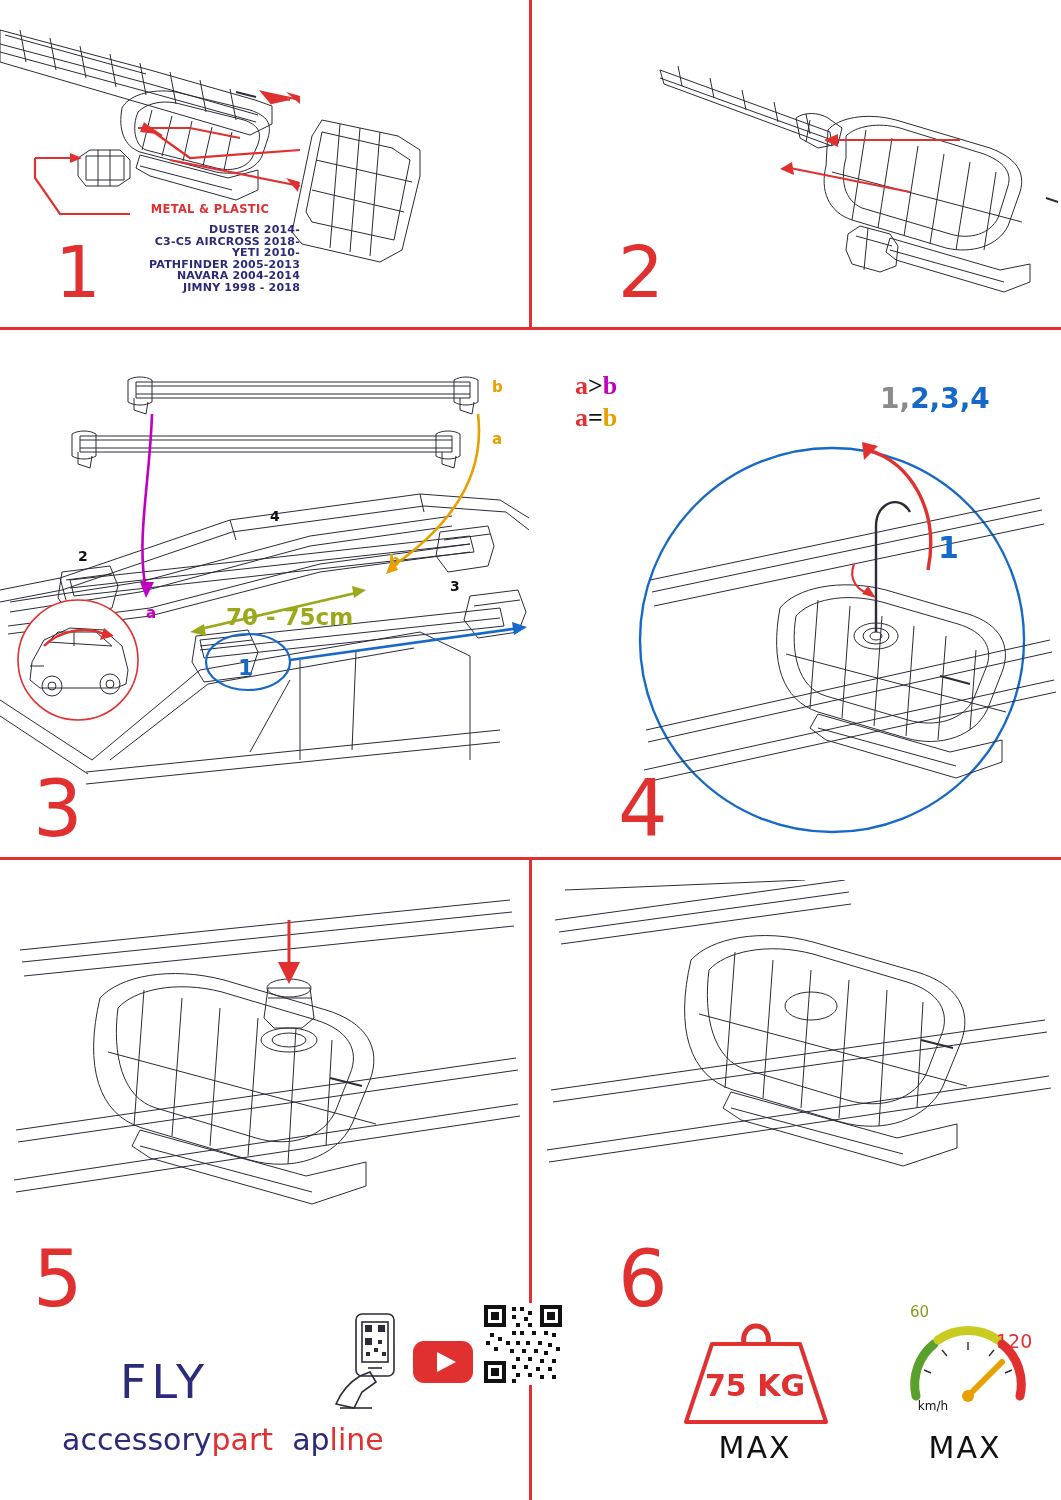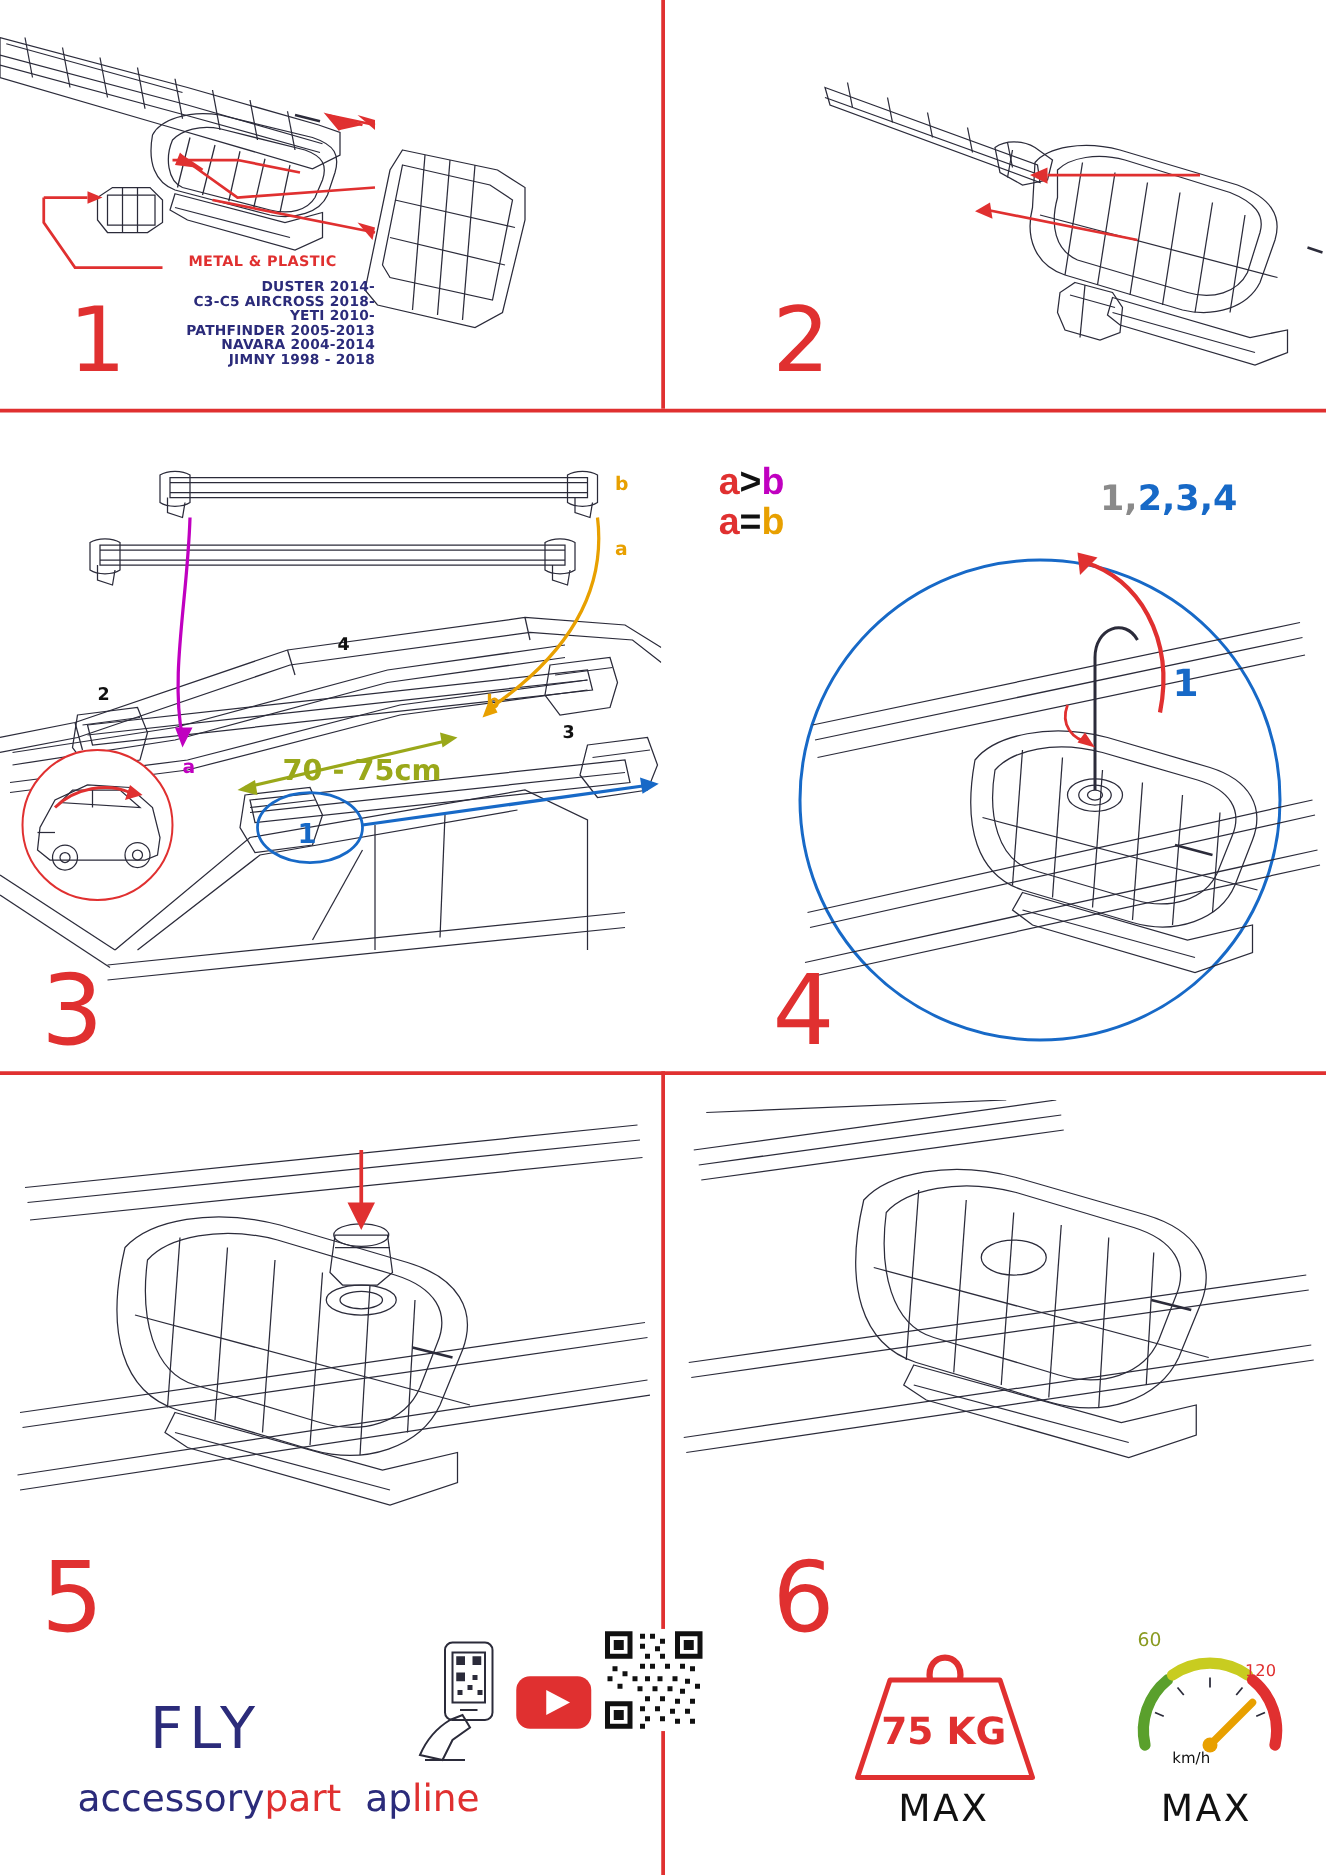--- a/index.html
+++ b/index.html
@@ -37,22 +37,22 @@
   }
   .veh-list{
     position:absolute;left:68px;top:224px;width:232px;text-align:right;
     color:#2b2b7a;font-size:11px;font-weight:bold;line-height:11.5px;
     font-family:"DejaVu Sans", sans-serif;
     letter-spacing:.2px;
   }
   .veh-list div{white-space:nowrap;}
 
   
-  .legend{position:absolute;left:575px;top:370px;font-size:30px;font-weight:bold;
-          font-family:Liberation Sans, sans-serif;line-height:32px;}
+  .legend{position:absolute;left:575px;top:370px;font-size:26px;font-weight:bold;
+          font-family:Liberation Serif, serif;line-height:32px;}
   .legend .a{color:#e03030;}
   .legend .gt{color:#111;}
   .legend .b{color:#c000c0;}
   .legend .eq{color:#111;}
   .legend .b2{color:#e8a000;}
 
   
   .order-label{position:absolute;left:880px;top:382px;font-size:28px;font-weight:bold;
                font-family:"DejaVu Sans", sans-serif;white-space:nowrap;}
   .order-label .g{color:#8a8a8a;}
@@ -88,25 +88,25 @@
   .brandline .ap{color:#2b2b7a;}
   .brandline .line{color:#e03030;}
 
   
   .kg-text{position:absolute;left:700px;top:1368px;width:110px;text-align:center;
            color:#e03030;font-size:30px;font-weight:bold;font-family:"DejaVu Sans", sans-serif;}
   .max1{position:absolute;left:690px;top:1430px;width:130px;text-align:center;
         color:#111;font-size:30px;font-family:"DejaVu Sans", sans-serif;letter-spacing:2px;}
   .max2{position:absolute;left:900px;top:1430px;width:130px;text-align:center;
         color:#111;font-size:30px;font-family:"DejaVu Sans", sans-serif;letter-spacing:2px;}
-  .kmh{position:absolute;left:908px;top:1399px;width:90px;text-align:center;
+  .kmh{position:absolute;left:888px;top:1399px;width:90px;text-align:center;
        color:#111;font-size:12px;font-family:"DejaVu Sans", sans-serif;}
   .spd60{position:absolute;left:910px;top:1303px;color:#8a9a20;font-size:15px;
          font-family:"DejaVu Sans", sans-serif;}
-  .spd120{position:absolute;left:996px;top:1330px;color:#e03030;font-size:13px;
+  .spd120{position:absolute;left:996px;top:1330px;color:#e03030;font-size:19px;
           font-family:"DejaVu Sans", sans-serif;}
 
   svg{display:block;}
   .abs{position:absolute;}
 </style>
 </head>
 <body>
 
 <div class="sheet">
 

